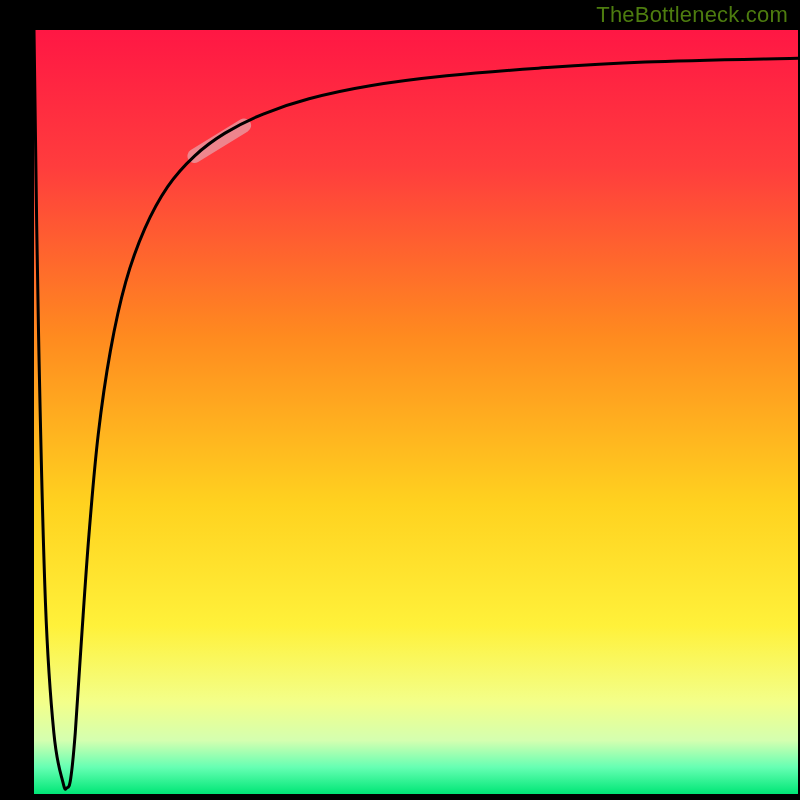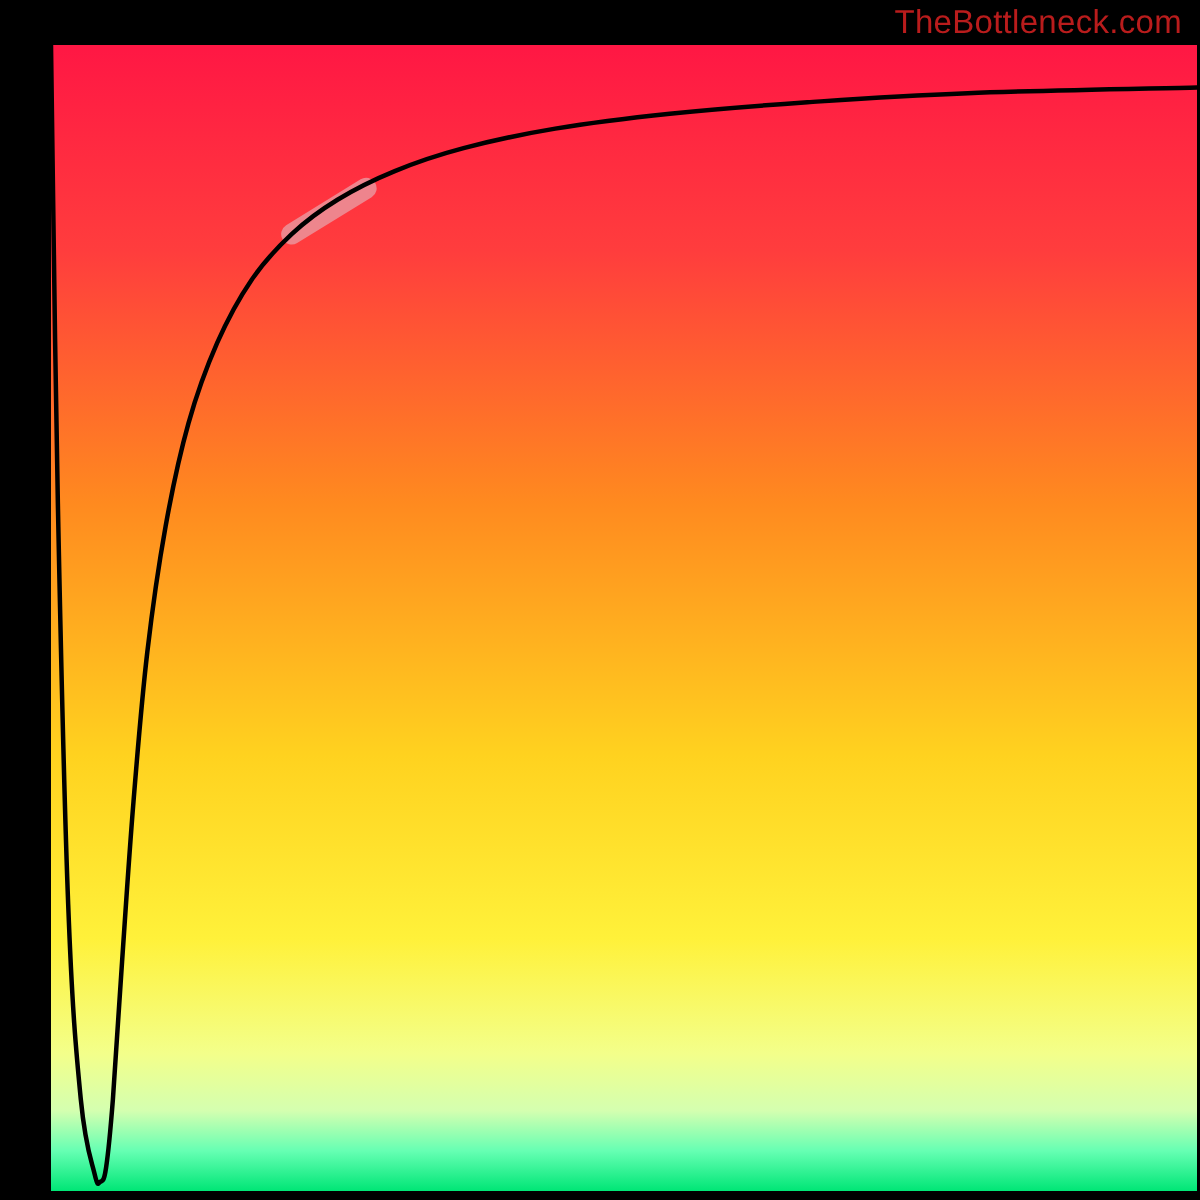--- a/index.html
+++ b/index.html
@@ -13,21 +13,21 @@
   .frame {
     position: relative;
     width: 800px;
     height: 800px;
   }
   .watermark {
     position: absolute;
     top: 2px;
     right: 12px;
     font-size: 22px;
-    color: #b91c1c;
+    color: #4d7c0f;
     font-weight: 500;
     letter-spacing: 0.2px;
     z-index: 5;
   }
   svg.chart {
     position: absolute;
     left: 0;
     top: 0;
   }
 </style>

